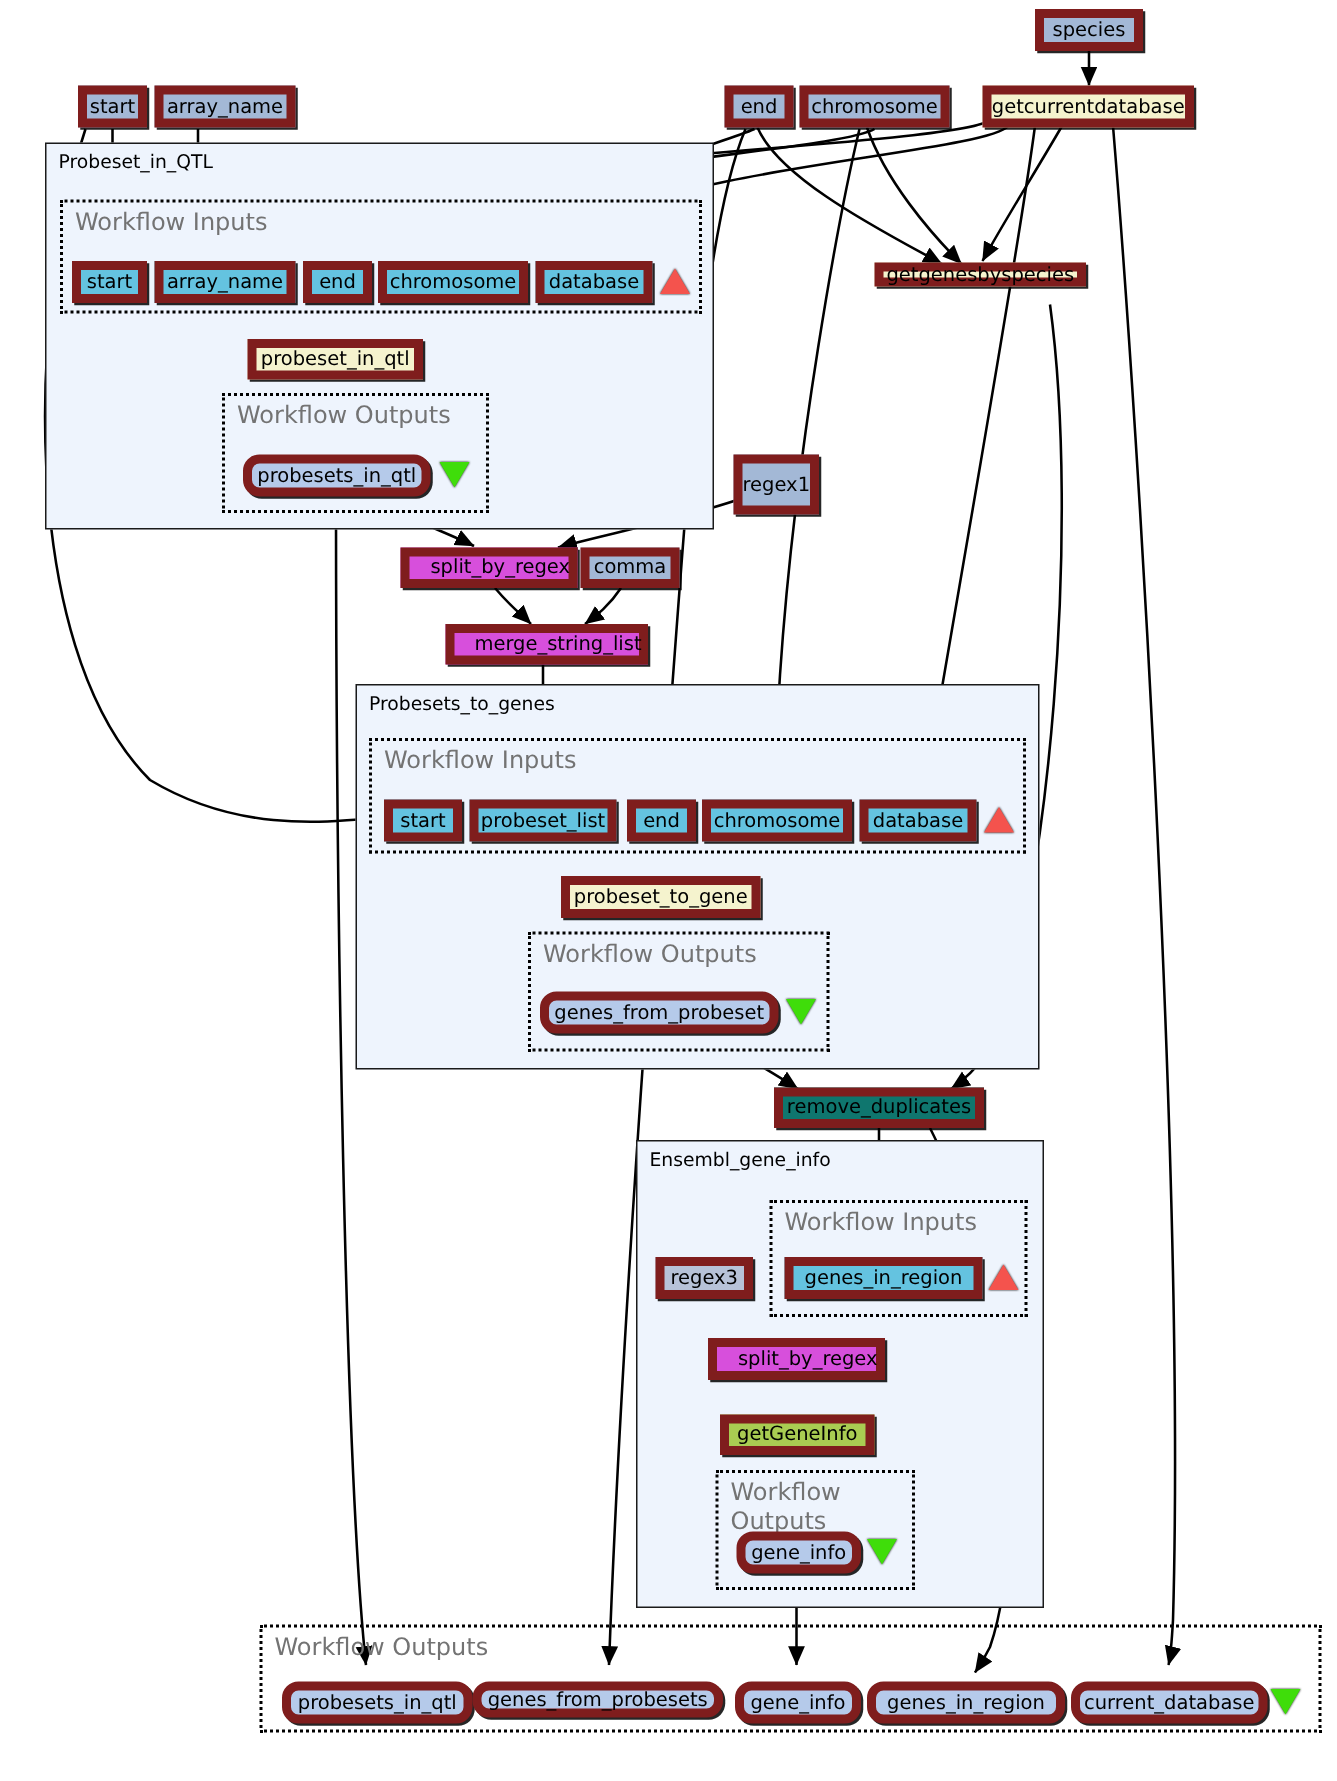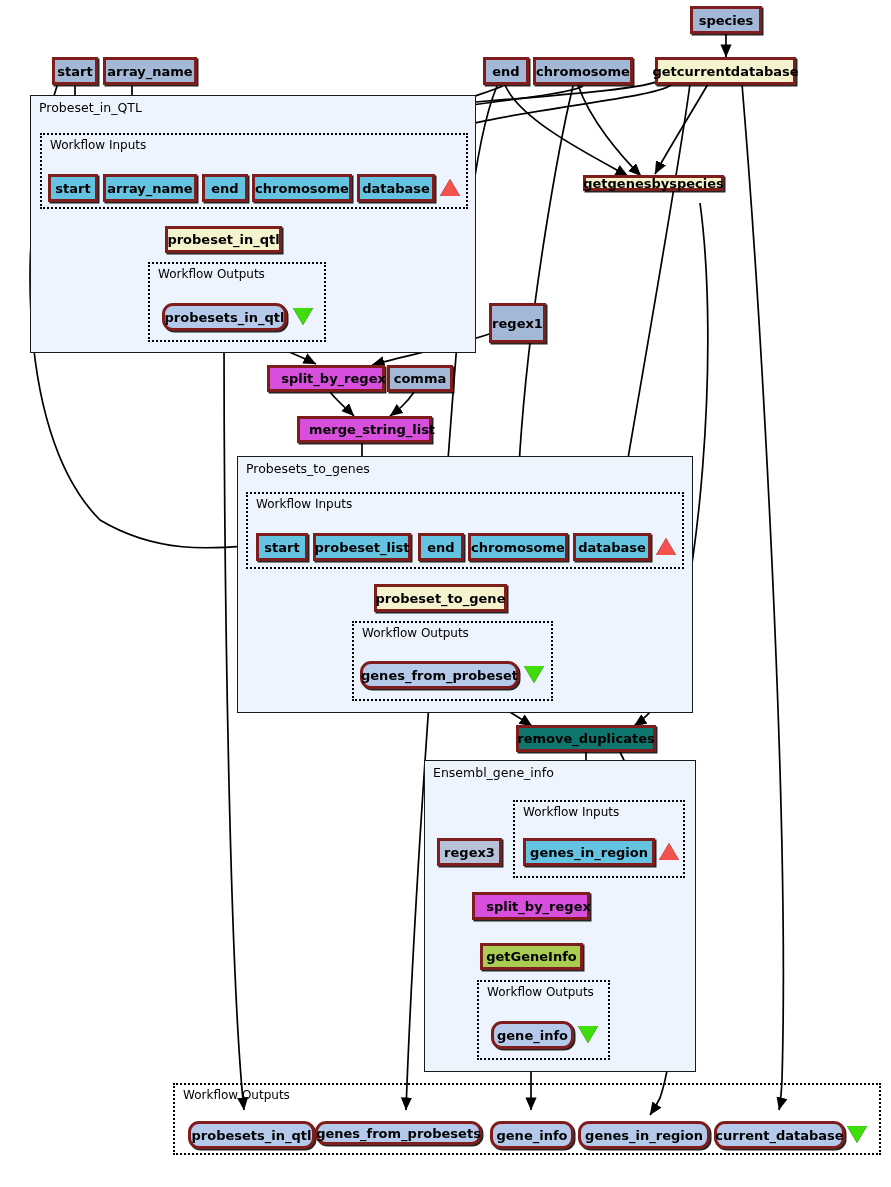--- a/index.html
+++ b/index.html
@@ -1,39 +1,39 @@
 <!DOCTYPE html>
 <html><head>
 <meta charset="utf-8">
 <style>
   html,body{margin:0;padding:0;background:#ffffff;}
   body{width:891px;height:1187px;position:relative;overflow:hidden;
        font-family:"DejaVu Sans","Liberation Sans",sans-serif;}
   #stage{position:absolute;left:0;top:0;width:891px;height:1187px;}
   svg#edges{position:absolute;left:0;top:0;width:891px;height:1187px;pointer-events:none;}
 
-  .node{position:absolute;box-sizing:border-box;border:3px solid #7f1d1d;
+  .node{position:absolute;box-sizing:border-box;border:6px solid #7f1d1d;
         display:flex;align-items:center;justify-content:center;
         font-size:13px;color:#000;white-space:nowrap;line-height:1;
-        box-shadow:1.5px 1.5px 0 0 rgba(0,0,0,0.85);font-weight:bold;}
+        box-shadow:1.5px 1.5px 0 0 rgba(0,0,0,0.85);}
   .n-in{background:#a3b8d6;}           
   .n-subin{background:#64c3e0;}        
   .n-out{background:#b5caea;border-radius:11px;}          
   .n-proc{background:#f5f3ce;}         
   .n-magenta{background:#d74fdc;padding-left:15px;}
   .n-orange{background:#0f766e;}
   .n-green{background:#a9cc52;}
   .n-grey{background:#b7c2d8;}
 
   .cluster{position:absolute;box-sizing:border-box;background:#eef4fd;
            border:1px solid #1a1a1a;}
   .cluster>.clabel{position:absolute;left:8px;top:4px;font-size:12.5px;color:#000;}
 
   .dotbox{position:absolute;box-sizing:border-box;border:2px dotted #000;background:transparent;}
-  .dotbox>.dlabel{position:absolute;left:8px;top:3px;font-size:12px;color:#000000;background:transparent;}
+  .dotbox>.dlabel{position:absolute;left:8px;top:3px;font-size:16px;color:#737373;background:transparent;}
 
   .tri{position:absolute;width:0;height:0;}
   .tri-up{border-left:10px solid transparent;border-right:10px solid transparent;
           border-bottom:17px solid #f4534d;filter:drop-shadow(0 0 0.6px #000);}
   .tri-down{border-left:10px solid transparent;border-right:10px solid transparent;
             border-top:17px solid #3fdd0a;filter:drop-shadow(0 0 0.6px #000);}
 </style>
 </head>
 <body>
 

